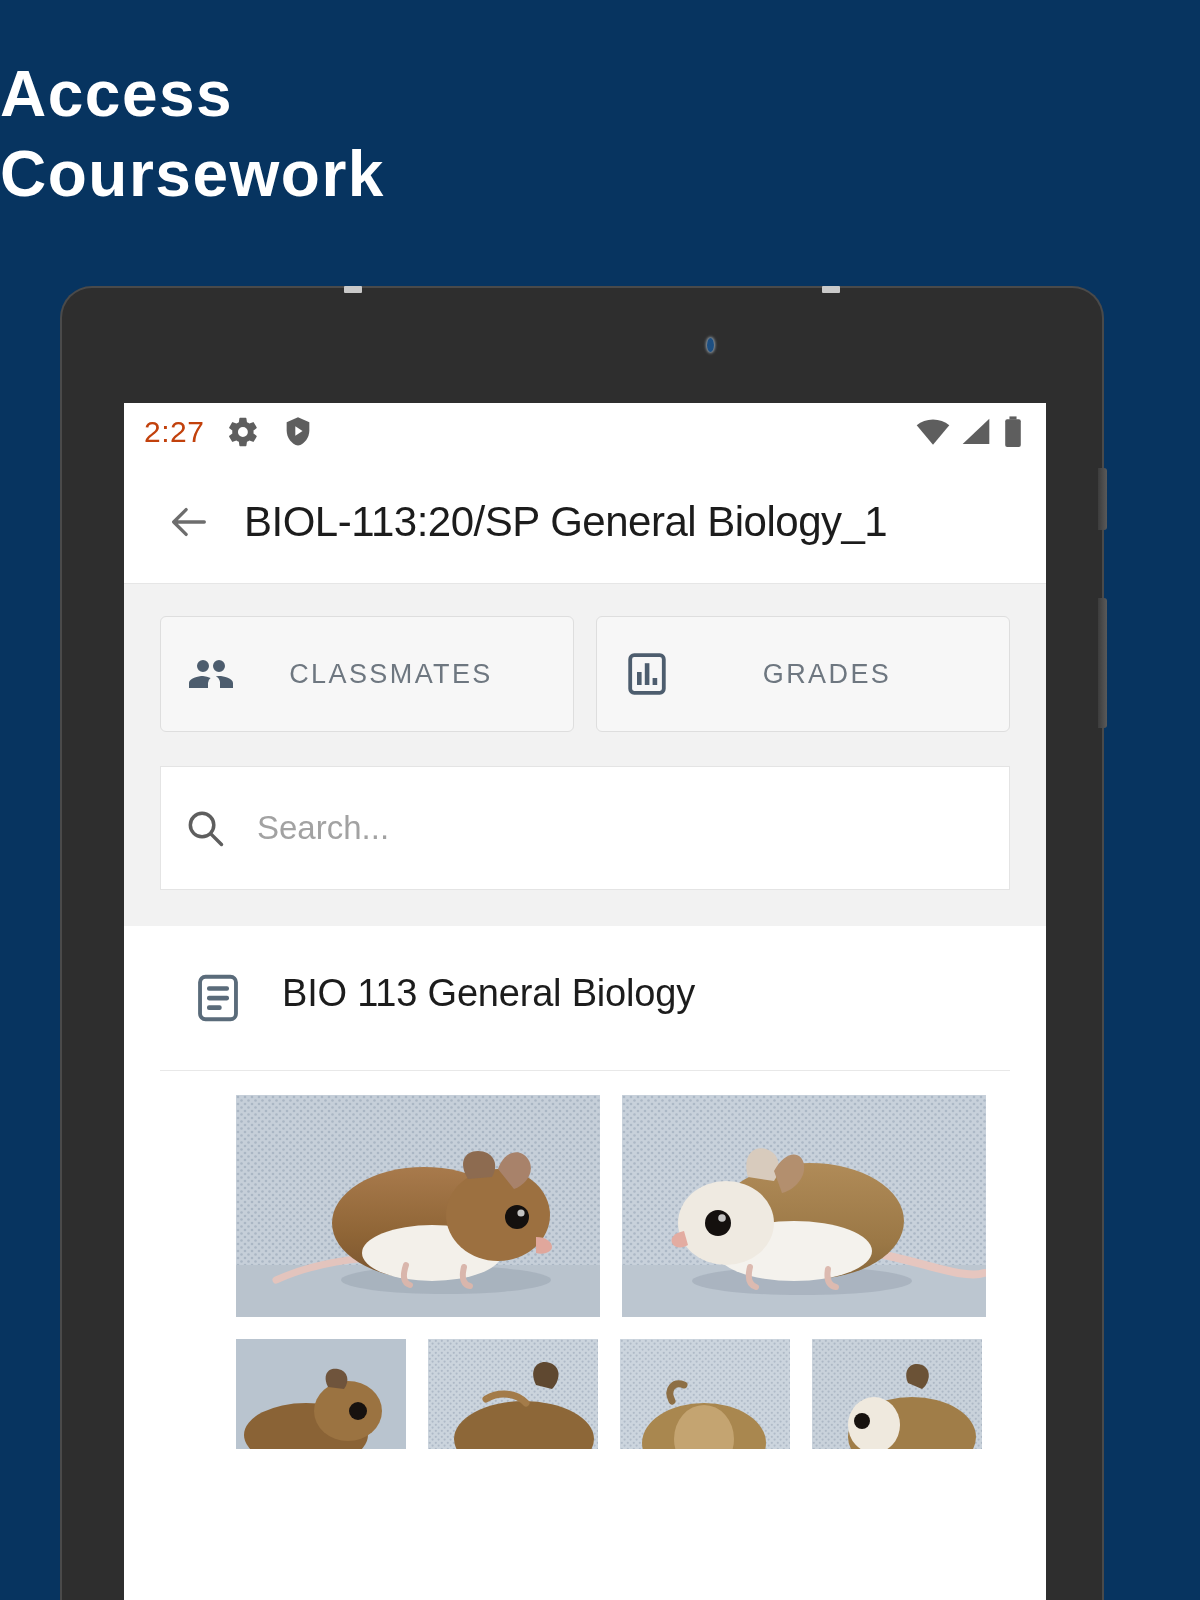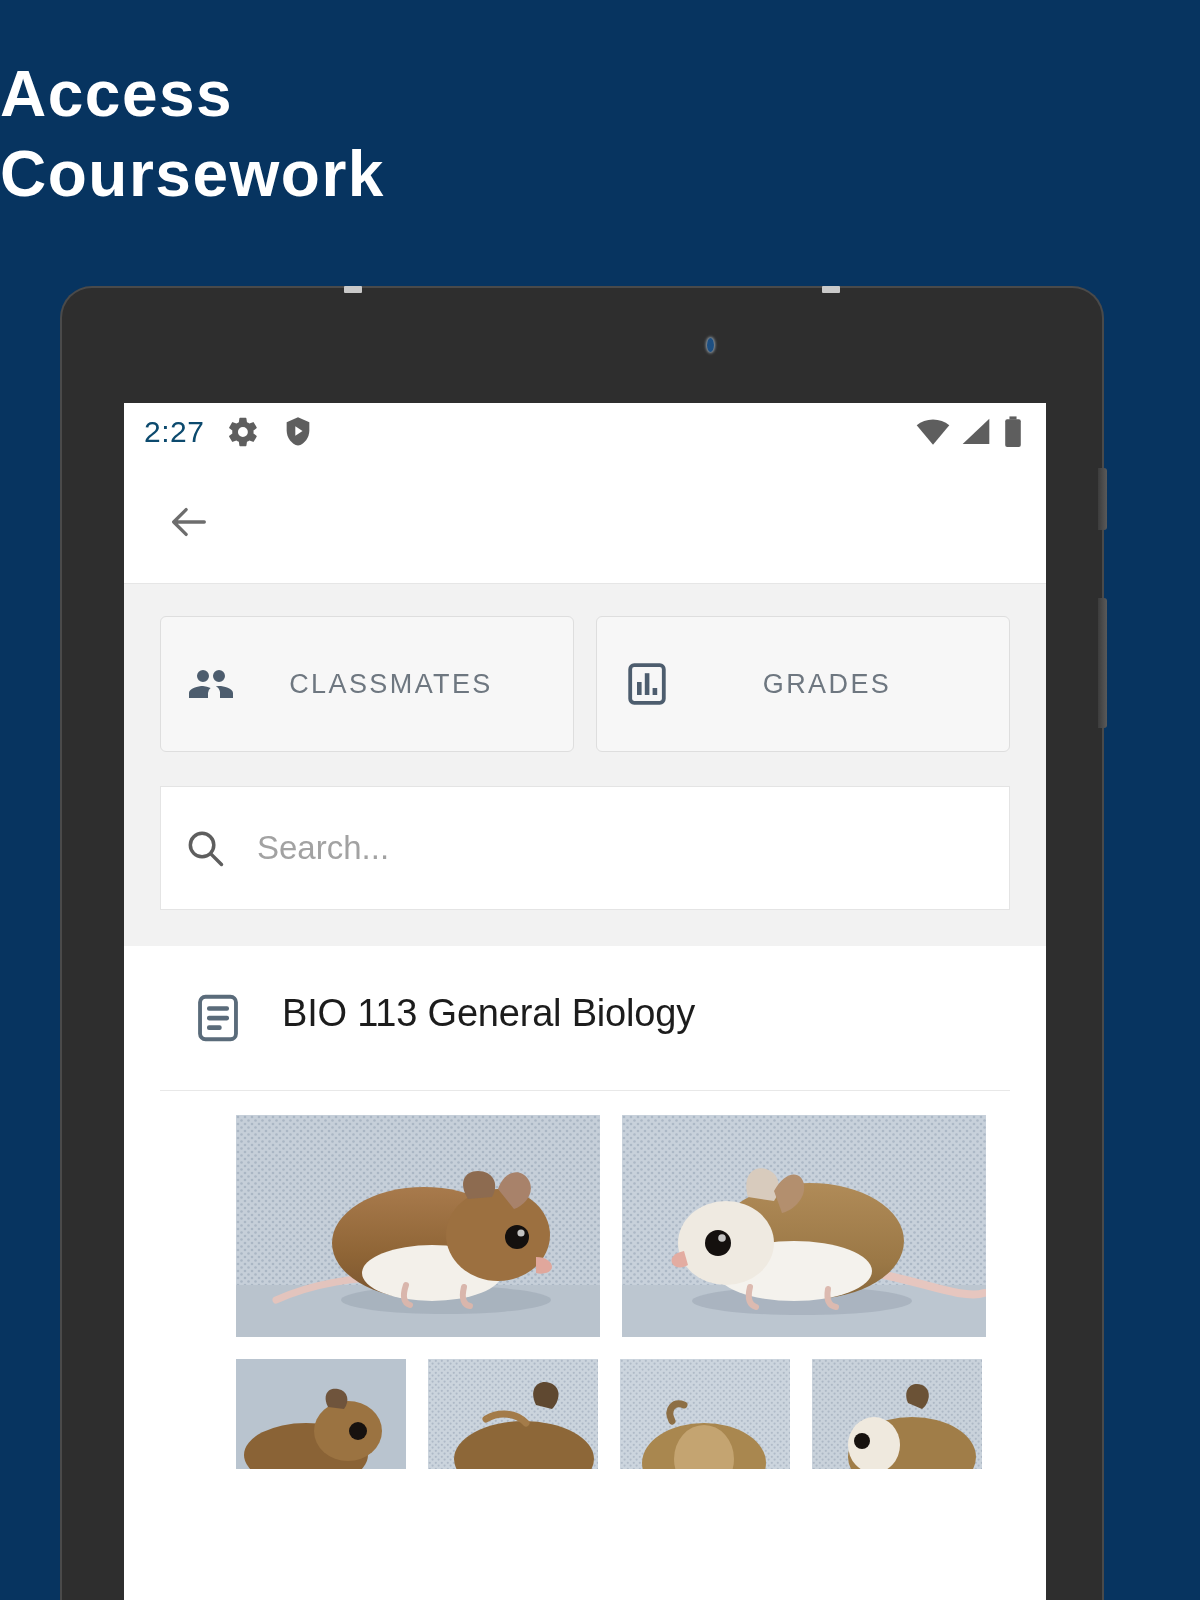--- a/index.html
+++ b/index.html
@@ -87,21 +87,21 @@
   
   .statusbar {
     height: 58px;
     display: flex;
     align-items: center;
     padding: 0 22px 0 20px;
     box-sizing: border-box;
   }
   .status-time {
     font-size: 30px;
-    color: #0c4a6e;
+    color: #c2410c;
     letter-spacing: 0.5px;
   }
   .status-left-icons {
     display: flex;
     align-items: center;
     gap: 22px;
     flex: 1;
   }
   .status-right-icons {
     display: flex;
@@ -139,21 +139,21 @@
     padding: 32px 36px 36px 36px;
     box-sizing: border-box;
     border-top: 1px solid #e6e6e6;
   }
   .chip-row {
     display: flex;
     gap: 22px;
   }
   .chip {
     flex: 1;
-    height: 136px;
+    height: 116px;
     background: #f7f7f7;
     border: 1px solid #dedede;
     border-radius: 6px;
     display: flex;
     align-items: center;
     padding-left: 26px;
     box-sizing: border-box;
   }
   .chip-icon { width: 48px; height: 48px; flex: none; }
   .chip-label {
@@ -271,20 +271,21 @@
         <rect x="4.5" y="1" width="5" height="2.2" fill="#5e5e5e"></rect>
         <rect x="1.5" y="3" width="11" height="19.5" rx="1.4" fill="#5e5e5e"></rect>
       </svg>
     </div>
   </div>
 
   <div class="appbar">
     <svg class="back-arrow" viewBox="0 0 24 24">
       <path fill="none" stroke="#6d6d6d" stroke-width="1.7" stroke-linecap="round" stroke-linejoin="round" d="M20 12H4m0 0 6.5-6.5M4 12l6.5 6.5"></path>
     </svg>
+    <div class="appbar-title">BIOL-113:20/SP General Biology_1</div>
   </div>
 
   <div class="toolbar-panel">
 
     <div class="chip-row">
       <div class="chip">
         <svg class="chip-icon" viewBox="0 0 24 24">
           <path fill="#4d5d6e" d="M16 11a3 3 0 1 0-3-3 3 3 0 0 0 3 3Zm-8 0a3 3 0 1 0-3-3 3 3 0 0 0 3 3Zm0 2c-2.33 0-7 1.17-7 3.5V19h9.5v-2.5A3.4 3.4 0 0 1 11.8 14 12.8 12.8 0 0 0 8 13Zm8 0a11 11 0 0 0-1.6.12A4 4 0 0 1 16.5 16v3H23v-2.5c0-2.33-4.67-3.5-7-3.5Z"></path>
         </svg>
         <span class="chip-label">CLASSMATES</span>

